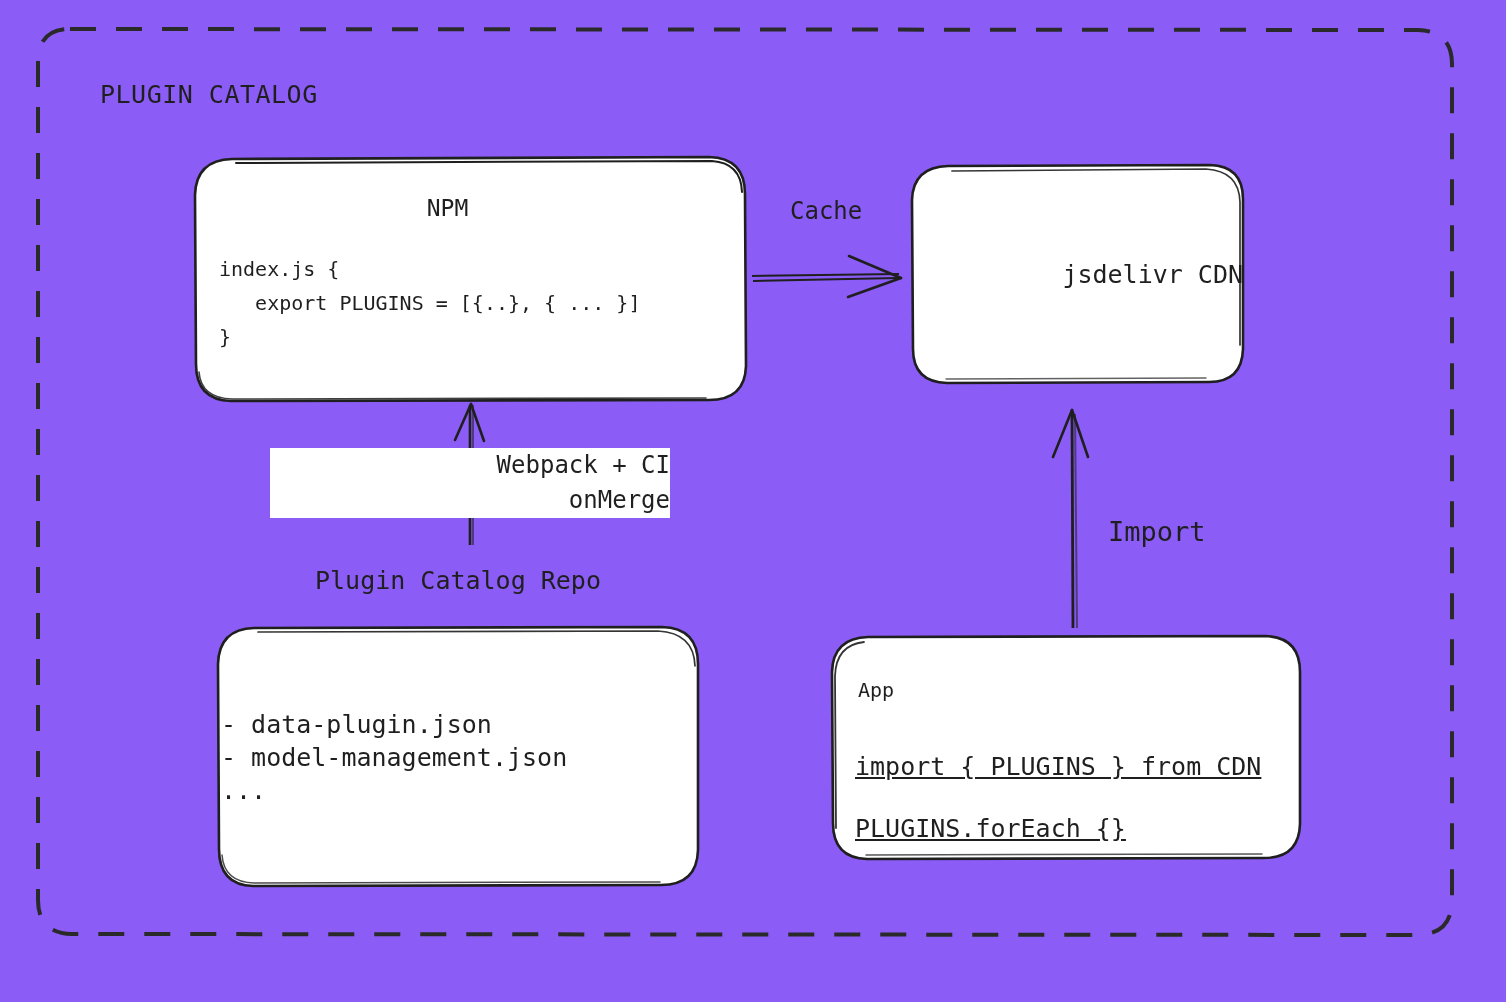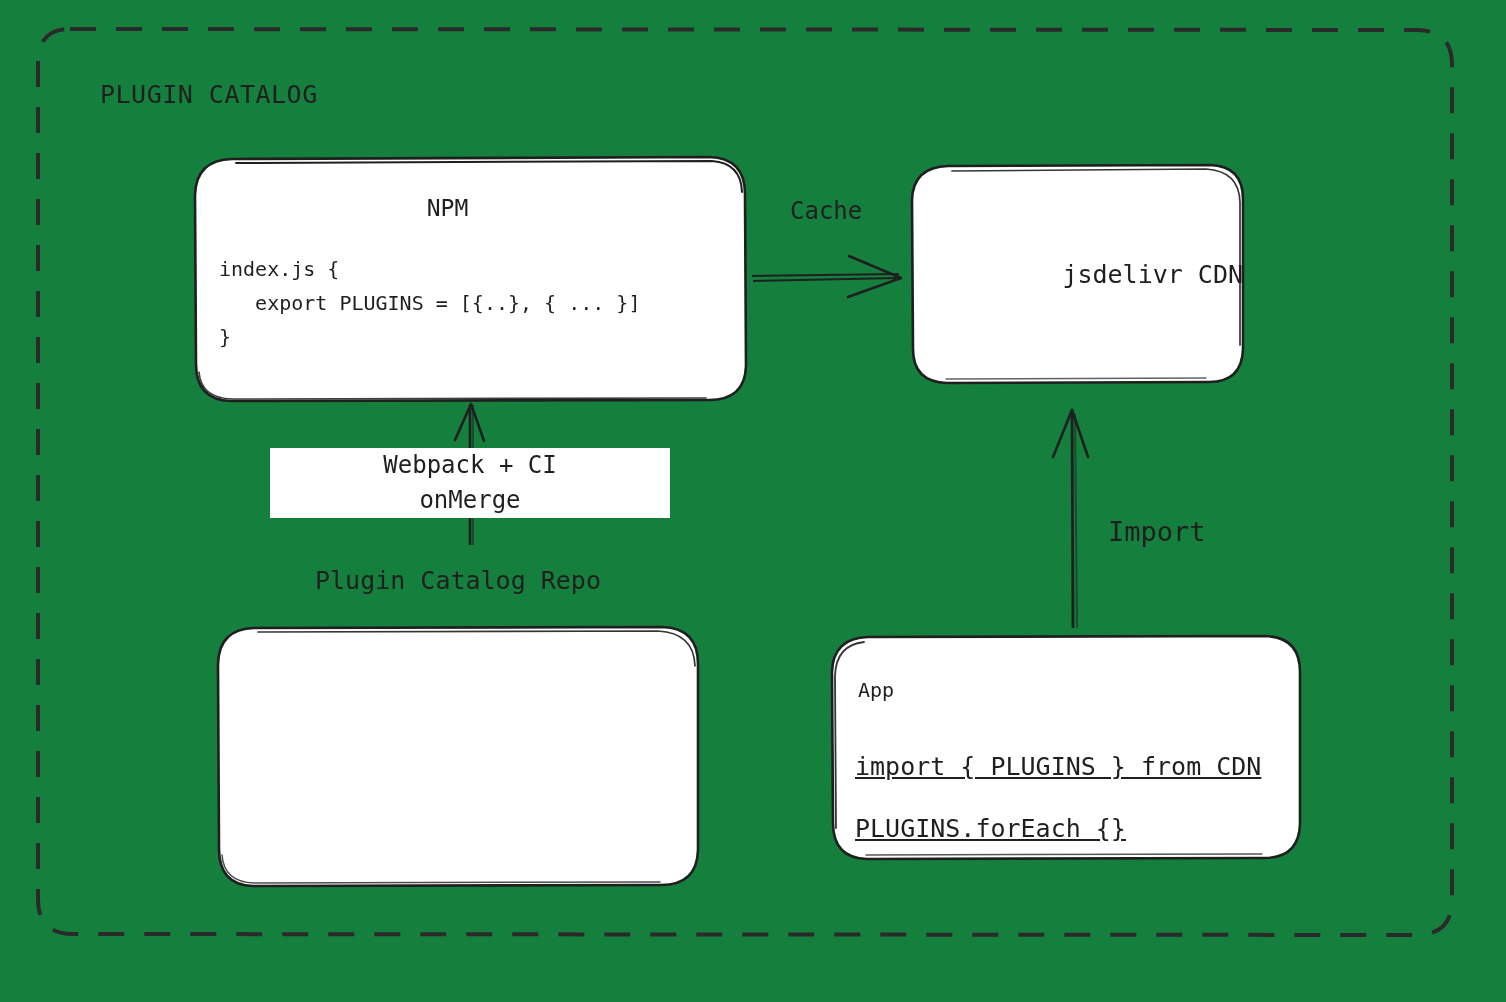--- a/index.html
+++ b/index.html
@@ -9,21 +9,21 @@
     background: #ffffff;
   }
   body {
     font-family: "DejaVu Sans Mono", "Liberation Mono", monospace;
     color: #1f1f1f;
   }
   #stage {
     position: relative;
     width: 1506px;
     height: 1002px;
-    background: #15803d;
+    background: #8b5cf6;
     overflow: hidden;
   }
   #sketch-layer {
     position: absolute;
     inset: 0;
     width: 1506px;
     height: 1002px;
     pointer-events: none;
   }
   .txt {
@@ -65,21 +65,21 @@
   }
   .import-label {
     left: 1108px;
     top: 518px;
     font-size: 27px;
   }
   .build-label {
     left: 270px;
     top: 448px;
     width: 400px;
-    text-align: center;
+    text-align: right;
     font-size: 24px;
     line-height: 35px;
     background: #ffffff;
   }
   .repo-label {
     left: 218px;
     top: 568px;
     width: 480px;
     text-align: center;
     font-size: 25px;
@@ -176,20 +176,23 @@
 
   <div class="txt cache-label">Cache</div>
 
   <div class="txt build-label">Webpack + CI
 onMerge</div>
 
   <div class="txt import-label">Import</div>
 
   <div class="txt repo-label">Plugin Catalog Repo</div>
 
+  <div class="txt repo-list">- data-plugin.json
+- model-management.json
+...</div>
 
   <div class="txt app-title">App</div>
 
   <div class="txt app-code">import { PLUGINS } from CDN
 PLUGINS.forEach {}</div>
 
   <div class="hitbox" style="left:195px;top:157px;width:551px;height:245px;"></div>
   <div class="hitbox" style="left:912px;top:165px;width:332px;height:219px;"></div>
   <div class="hitbox" style="left:218px;top:627px;width:481px;height:260px;"></div>
   <div class="hitbox" style="left:832px;top:636px;width:469px;height:224px;"></div>

